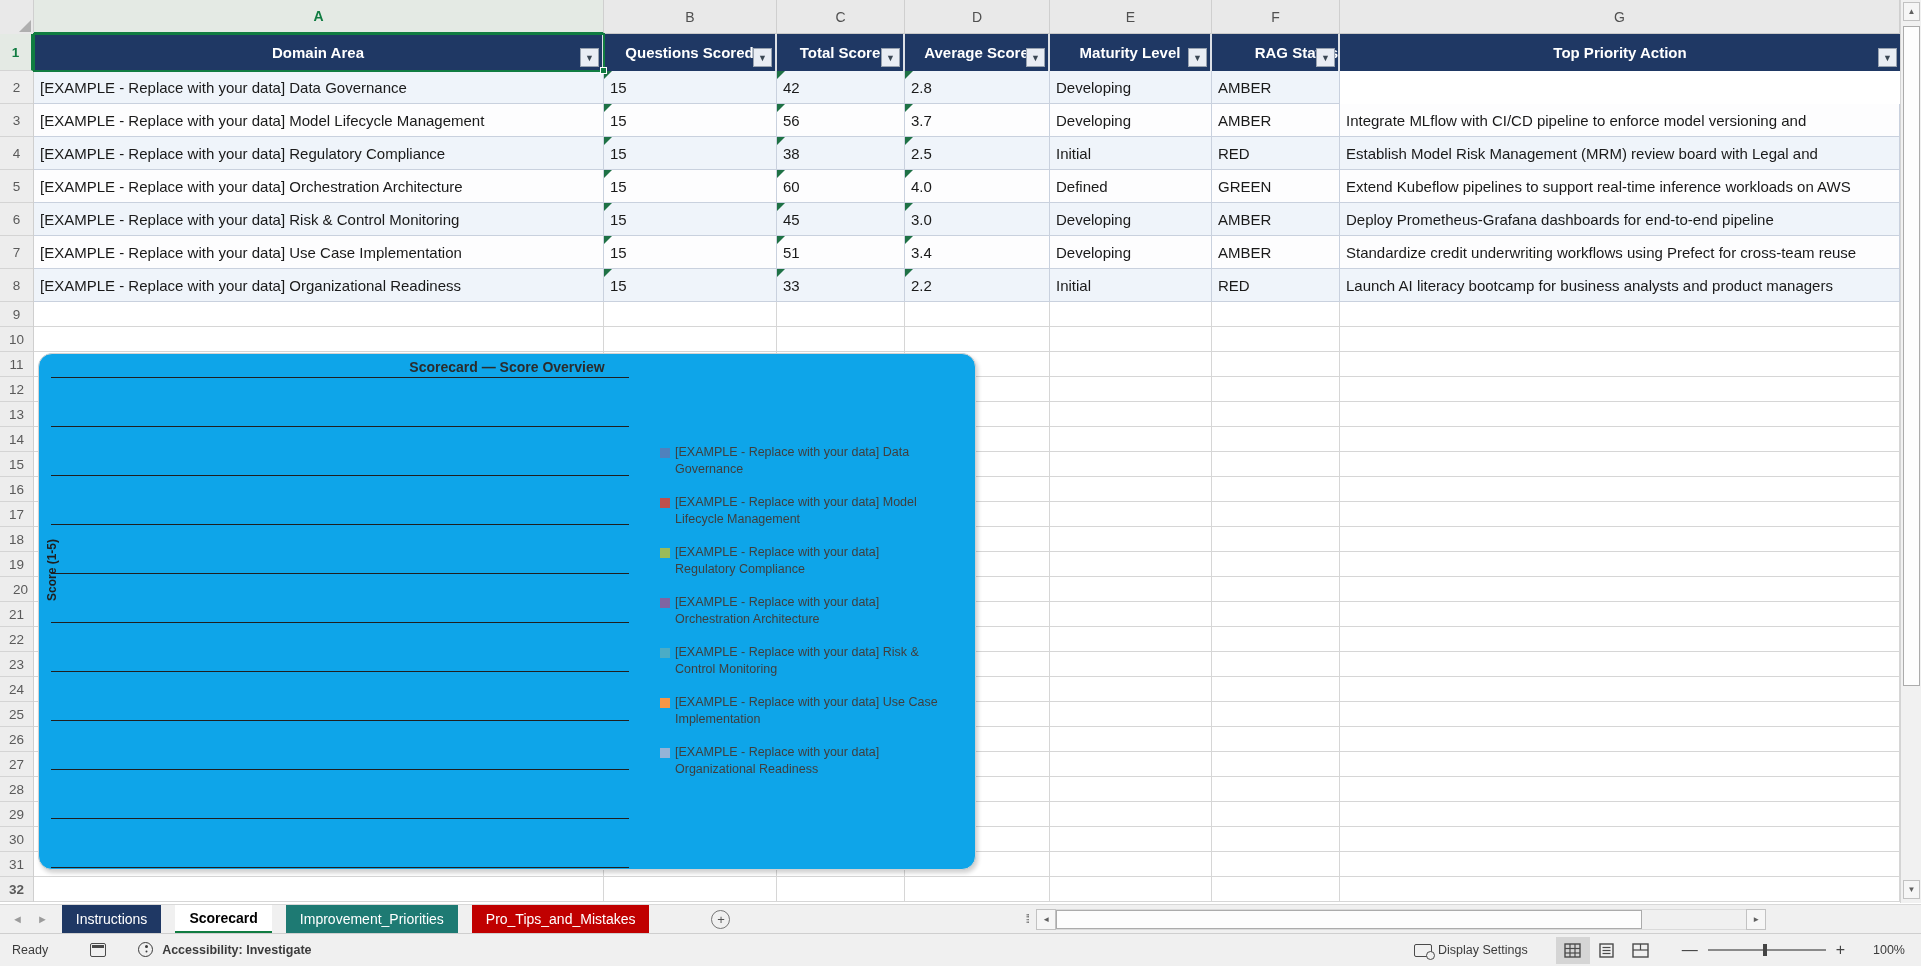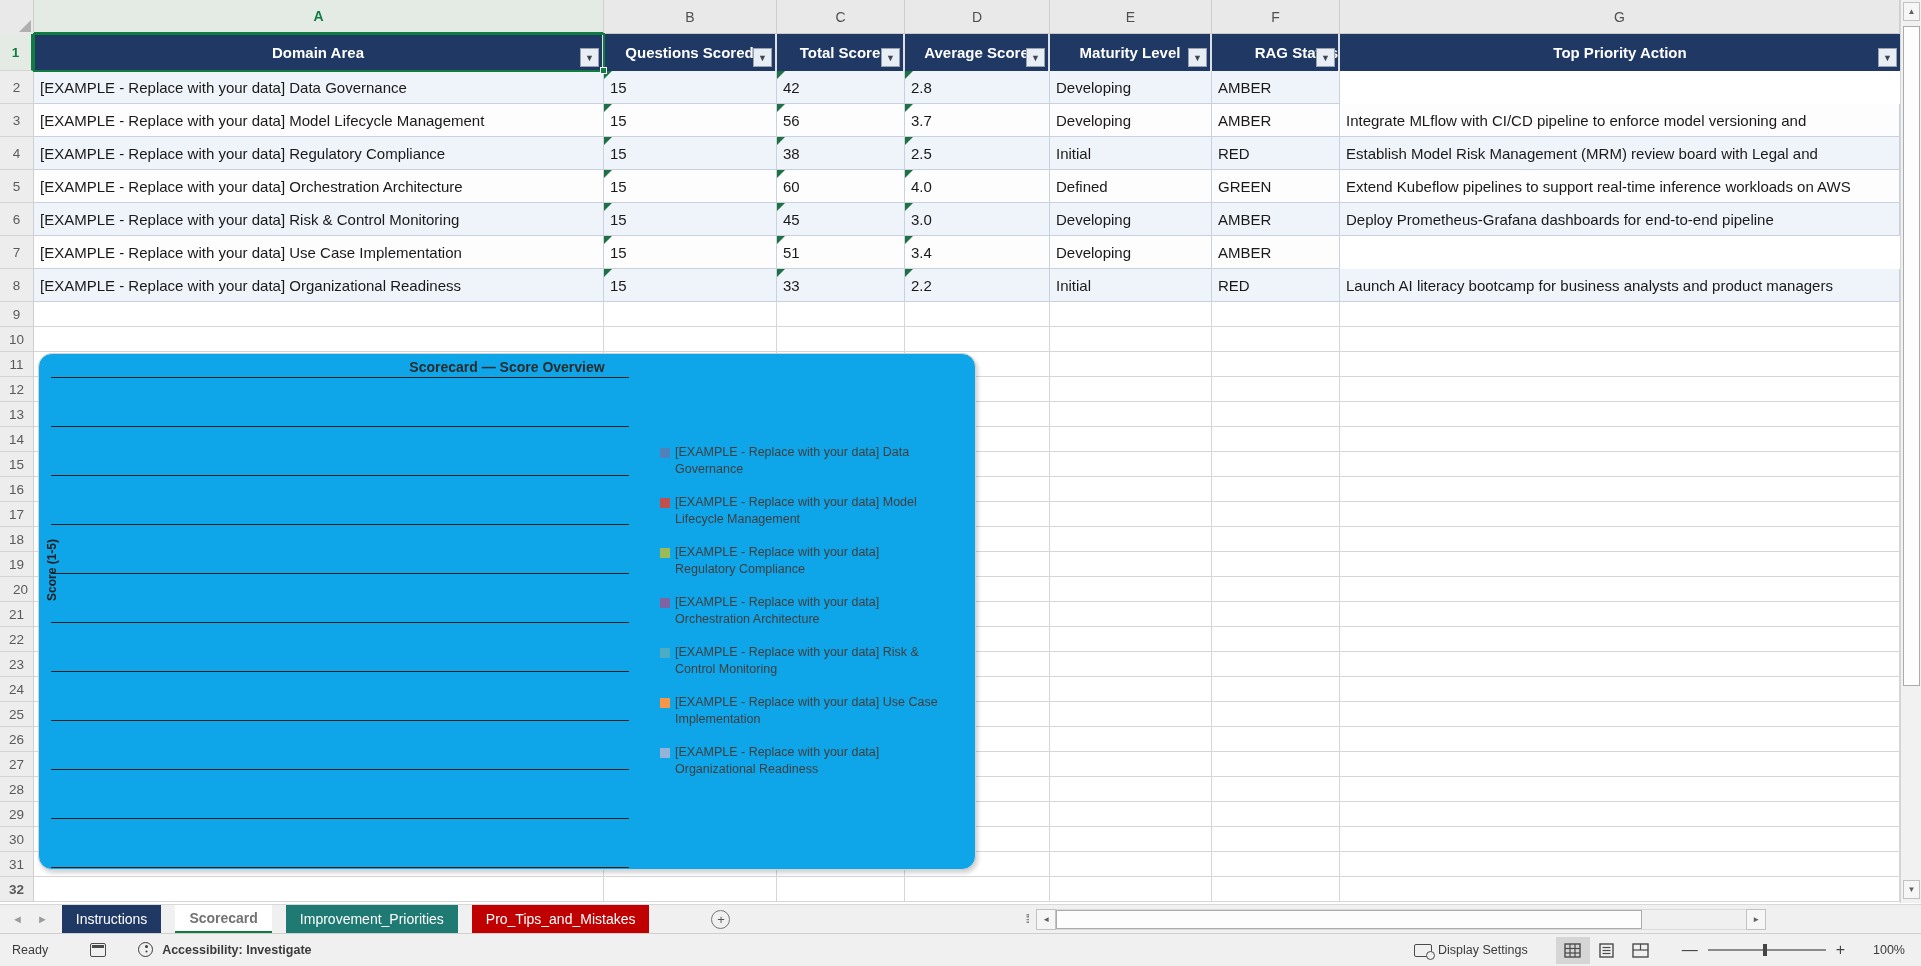--- a/index.html
+++ b/index.html
@@ -52,21 +52,21 @@
 
   
   #vscroll { position:absolute; right:0; top:0; width:21px; height:903px; background:#F1F1F1; border-left:1px solid #D4D4D4; }
   .sbtn { position:absolute; left:2px; width:17px; height:19px; background:#F6F6F6; border:1px solid #C2C2C2; color:#606060; font-size:8px; display:flex; align-items:center; justify-content:center; }
   #vthumb { position:absolute; left:2px; top:26px; width:17px; height:660px; background:#FDFDFD; border:1px solid #ABABAB; }
 
   
   #tabbar { position:absolute; left:0; top:904px; width:1921px; height:29px; background:#F0F0F0; border-top:1px solid #D8D8D8; display:flex; align-items:stretch; }
   .navarrows { display:flex; align-items:center; gap:14px; padding:0 14px 0 12px; color:#9B9B9B; font-size:11px; }
   .sheettab { display:flex; align-items:center; padding:0 14px; font-size:14px; margin-right:14px; white-space:nowrap; }
-  .sheettab.active { background:#fff; color:#737373; font-weight:bold; border-bottom:2.5px solid #107C41; }
+  .sheettab.active { background:#fff; color:#000000; font-weight:bold; border-bottom:2.5px solid #107C41; }
   #addsheet { width:19px; height:19px; border:1px solid #767676; border-radius:50%; color:#555; font-size:13px; display:flex; align-items:center; justify-content:center; align-self:center; margin-left:48px; }
   #tabdots { align-self:center; color:#7A7A7A; font-size:12px; letter-spacing:-2px; margin-left:295px; }
   #hscroll { align-self:center; display:flex; align-items:center; margin-left:8px; }
   #hleft,#hright { width:20px; height:21px; background:#F6F6F6; border:1px solid #C2C2C2; color:#606060; font-size:8px; display:flex; align-items:center; justify-content:center; }
   #htrack { width:690px; height:21px; background:#F0F0F0; position:relative; border-top:1px solid #DADADA; border-bottom:1px solid #DADADA; }
   #hthumb { position:absolute; left:0; top:0; width:586px; height:19px; background:#FDFDFD; border:1px solid #ABABAB; }
 
   
   #statusbar { position:absolute; left:0; top:933px; width:1921px; height:33px; background:#F0F0F0; border-top:1px solid #CFCFCF; display:flex; align-items:center; font-size:12.5px; color:#3B3B3B; }
   #status-ready { margin-left:12px; }
@@ -219,20 +219,21 @@
           <div class="dcell" style="width: 128px;">AMBER</div>
           <div class="dcell" style="width: 560px;">Deploy Prometheus-Grafana dashboards for end-to-end pipeline</div>
         </div>
         <div class="drow">
           <div class="dcell" style="width: 570px;">[EXAMPLE - Replace with your data] Use Case Implementation</div>
           <div class="dcell err" style="width: 173px;">15</div>
           <div class="dcell err" style="width: 128px;">51</div>
           <div class="dcell err" style="width: 145px;">3.4</div>
           <div class="dcell" style="width: 162px;">Developing</div>
           <div class="dcell" style="width: 128px;">AMBER</div>
+          <div class="dcell" style="width: 560px;">Standardize credit underwriting workflows using Prefect for cross-team reuse</div>
         </div>
         <div class="drow band">
           <div class="dcell" style="width: 570px;">[EXAMPLE - Replace with your data] Organizational Readiness</div>
           <div class="dcell err" style="width: 173px;">15</div>
           <div class="dcell err" style="width: 128px;">33</div>
           <div class="dcell err" style="width: 145px;">2.2</div>
           <div class="dcell" style="width: 162px;">Initial</div>
           <div class="dcell" style="width: 128px;">RED</div>
           <div class="dcell" style="width: 560px;">Launch AI literacy bootcamp for business analysts and product managers</div>
         </div>

